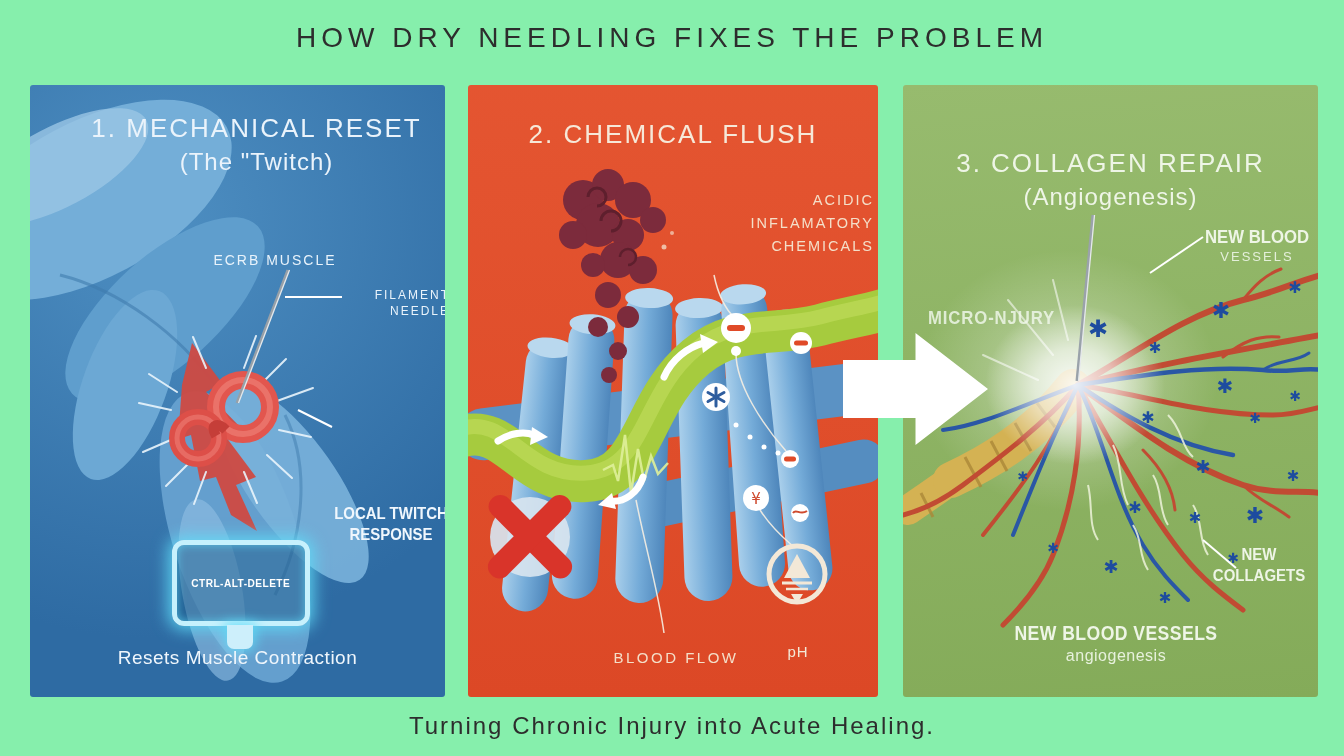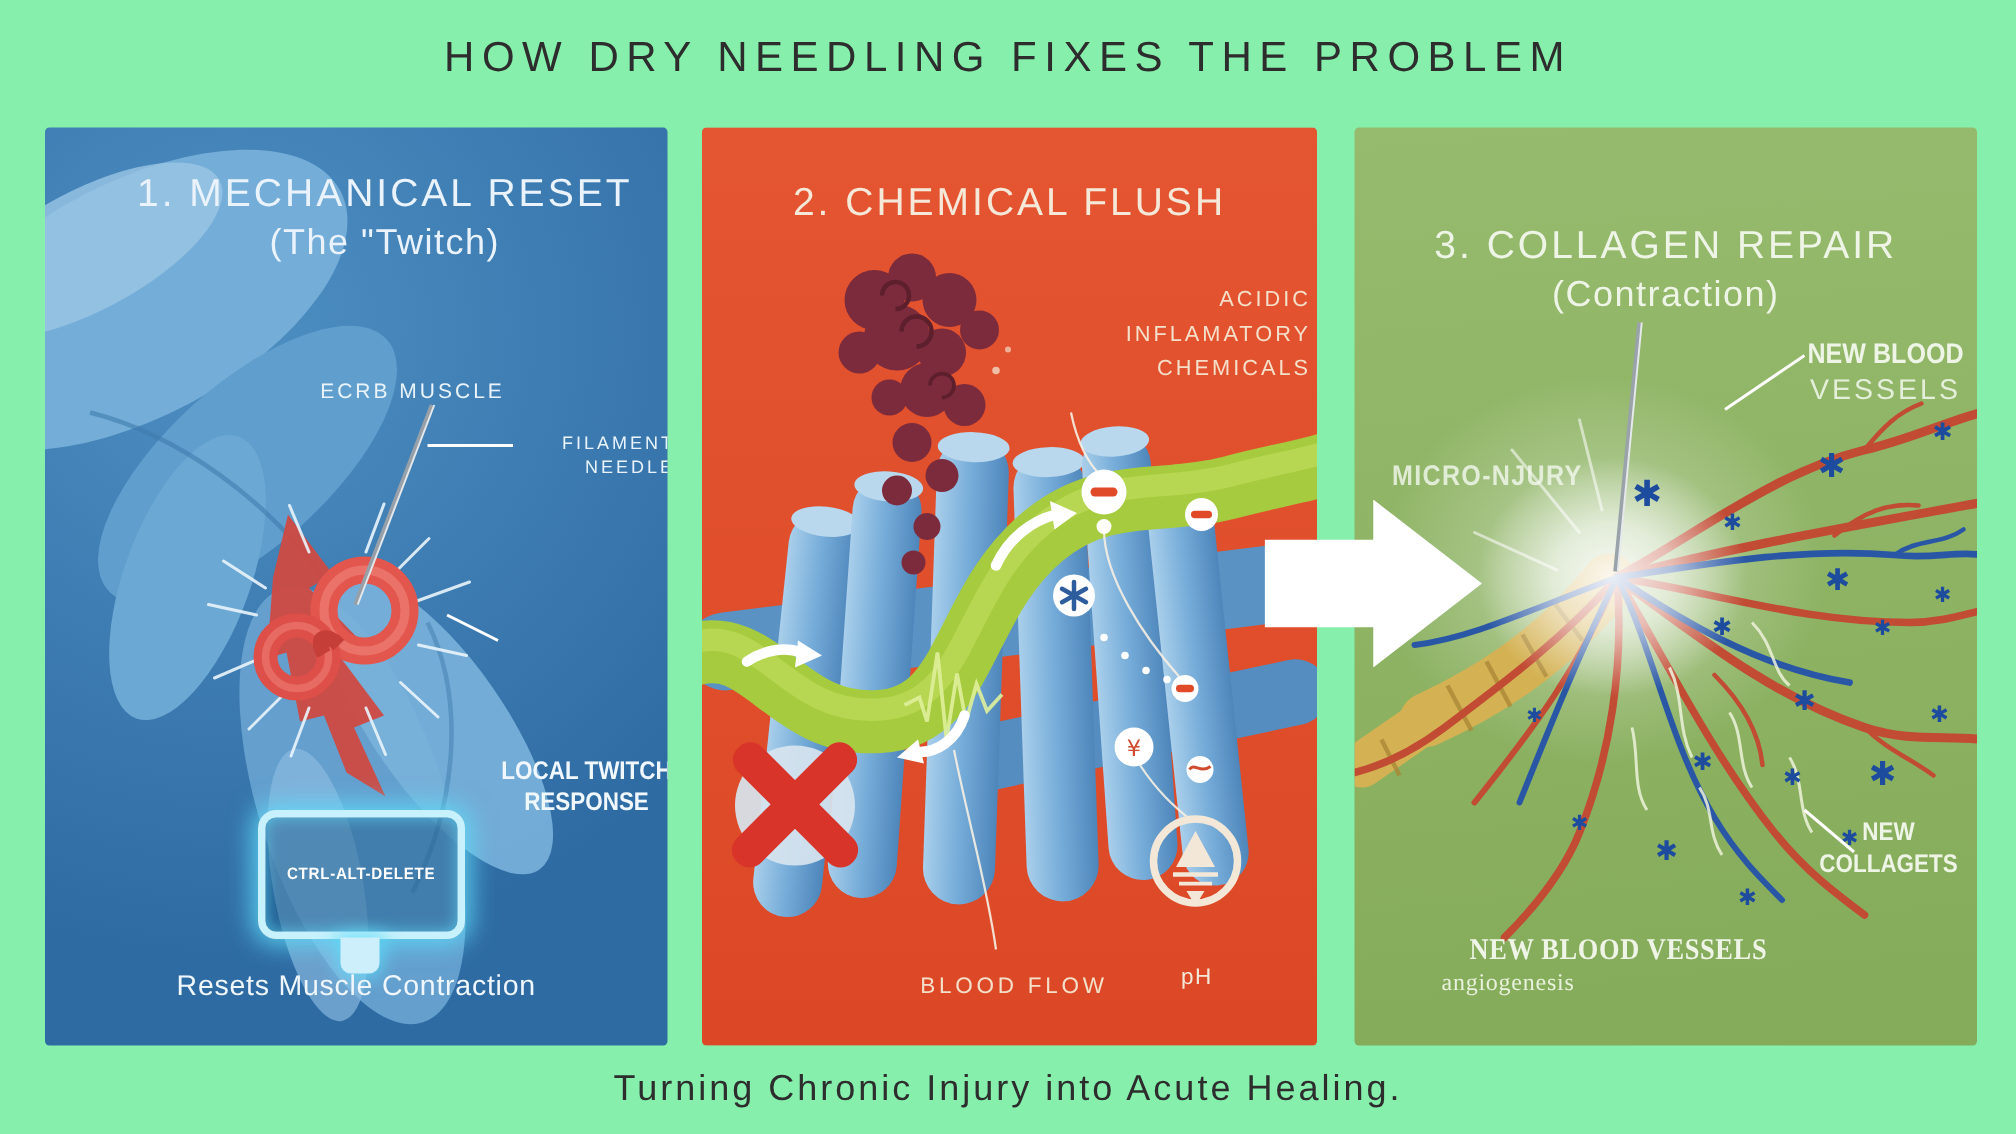--- a/index.html
+++ b/index.html
@@ -36,23 +36,23 @@
   .p1cap{left:0;top:560px;width:100%;text-align:center;font-size:19px;letter-spacing:.5px;color:#eff6fc;}
   
   .acidic{left:230px;top:104px;width:176px;text-align:right;font-size:14.5px;letter-spacing:2px;
           line-height:23px;color:#f4dfc9;}
   .phlbl{left:304px;top:521px;width:52px;text-align:center;font-size:15px;letter-spacing:1px;color:#f3e8d7;margin-top:36px;}
   .bflow{left:110px;top:563px;width:196px;text-align:center;font-size:15px;letter-spacing:2.5px;color:#f4dfc9;}
   
   .micro{left:25px;top:220px;width:180px;font-size:19px;letter-spacing:1px;color:rgba(240,248,235,.82);transform-origin:left center;}
   .nbv{left:293px;top:141px;width:122px;text-align:center;color:#eef5e6;}
   .nbv .b1{font-size:19px;line-height:22px;}
-  .nbv .b2{font-size:19px;letter-spacing:2px;color:#e4efda;}
+  .nbv .b2{font-size:13px;letter-spacing:2px;color:#e4efda;}
   .ncl{left:299px;top:459px;width:114px;text-align:center;color:#eef5e6;font-size:17px;line-height:21px;}
-  .p3bot{left:58px;top:536px;width:310px;color:#eef5e6;font-family:Liberation Serif, serif;}
+  .p3bot{left:58px;top:536px;width:310px;text-align:center;color:#eef5e6;}
   .p3bot .b1{font-size:20px;letter-spacing:.5px;line-height:24px;}
   .p3bot .b2{font-size:16px;font-weight:400;transform:none;letter-spacing:.5px;color:#e7f1dc;}
   
   .bigarrow{position:absolute;left:843px;top:333px;width:145px;height:112px;background:#ffffff;z-index:6;
             -webkit-clip-path:polygon(0 24%,50% 24%,50% 0,100% 50%,50% 100%,50% 76%,0 76%);
             clip-path:polygon(0 24%,50% 24%,50% 0,100% 50%,50% 100%,50% 76%,0 76%);}
 </style>
 </head>
 <body>
 
@@ -365,21 +365,21 @@
         <text x="330" y="478" font-size="14">✱</text>
           <text x="120" y="396" font-size="13">✱</text>
       </g>
 
       <line x1="247" y1="188" x2="300" y2="152" stroke="#ffffff" stroke-width="2"></line>
       <line x1="300" y1="455" x2="333" y2="483" stroke="#ffffff" stroke-width="2"></line>
     </svg>
 
     <div class="hdr">
       <div class="h1l">3. COLLAGEN REPAIR</div>
-      <div class="h2l">(Contraction)</div>
+      <div class="h2l">(Angiogenesis)</div>
     </div>
     <div class="lbl micro cond">MICRO-NJURY</div>
     <div class="lbl nbv">
       <div class="b1 cond">NEW BLOOD</div>
       <div class="b2">VESSELS</div>
     </div>
     <div class="lbl ncl cond">
       <div>NEW</div>
       <div>COLLAGETS</div>
     </div>

